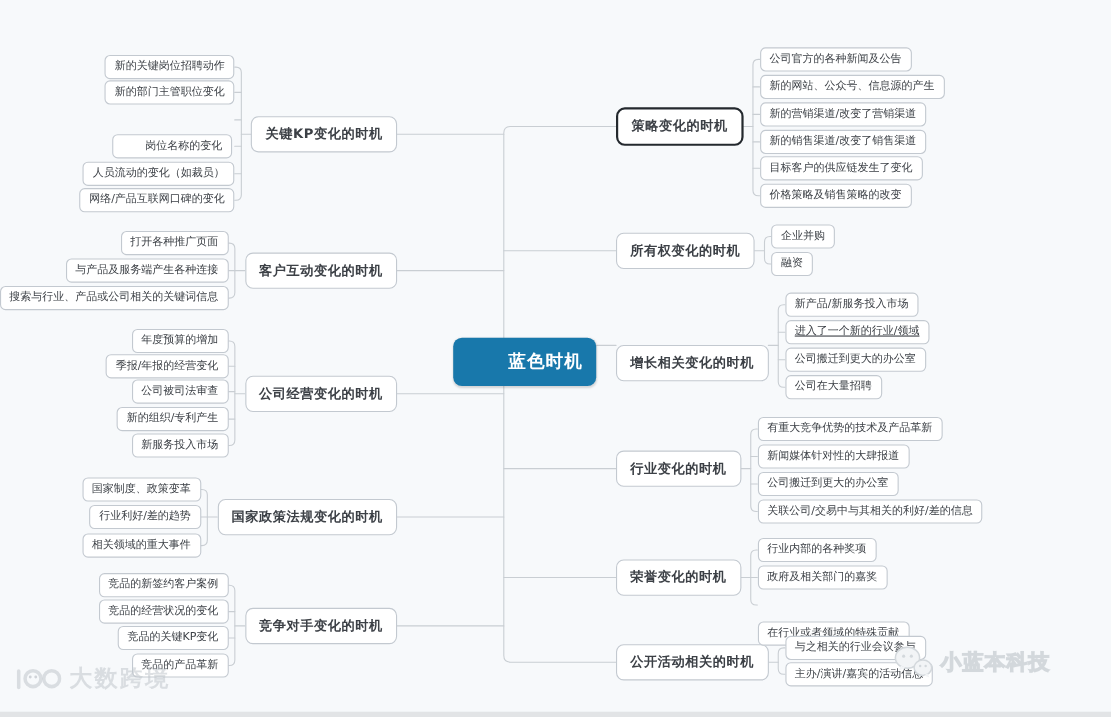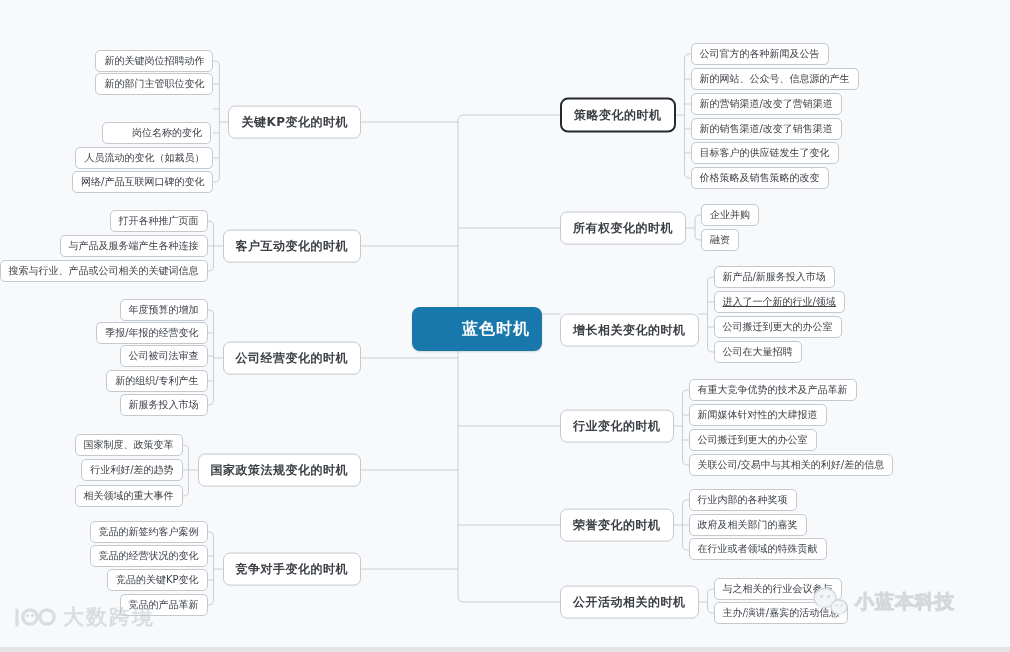--- a/index.html
+++ b/index.html
@@ -192,16 +192,16 @@
     <div class="node leaf right" style="top: 277px; left: 713.5px;">新产品/新服务投入市场</div>
     <div class="node leaf right" style="top: 302px; left: 713.5px; text-decoration: underline;">进入了一个新的行业/领域</div>
     <div class="node leaf right" style="top: 327px; left: 713.5px;">公司搬迁到更大的办公室</div>
     <div class="node leaf right" style="top: 352px; left: 713.5px;">公司在大量招聘</div>
     <div class="node leaf right" style="top: 415px; left: 688.5px;">新闻媒体针对性的大肆报道</div>
     <div class="node leaf right" style="top: 390px; left: 688.5px;">有重大竞争优势的技术及产品革新</div>
     <div class="node leaf right" style="top: 440px; left: 688.5px;">公司搬迁到更大的办公室</div>
     <div class="node leaf right" style="top: 465px; left: 688.5px;">关联公司/交易中与其相关的利好/差的信息</div>
     <div class="node leaf right" style="top: 500px; left: 688.5px;">行业内部的各种奖项</div>
     <div class="node leaf right" style="top: 525px; left: 688.5px;">政府及相关部门的嘉奖</div>
-    <div class="node leaf right" style="top: 549px; left: 688.5px;">在行业或者领域的特殊贡献</div>
+    <div class="node leaf right" style="top: 576px; left: 688.5px;">在行业或者领域的特殊贡献</div>
     <div class="node leaf right" style="top: 589px; left: 713.5px;">与之相关的行业会议参与</div>
     <div class="node leaf right" style="top: 613px; left: 713.5px;">主办/演讲/嘉宾的活动信息</div>
   </div>
 
 </body></html>

